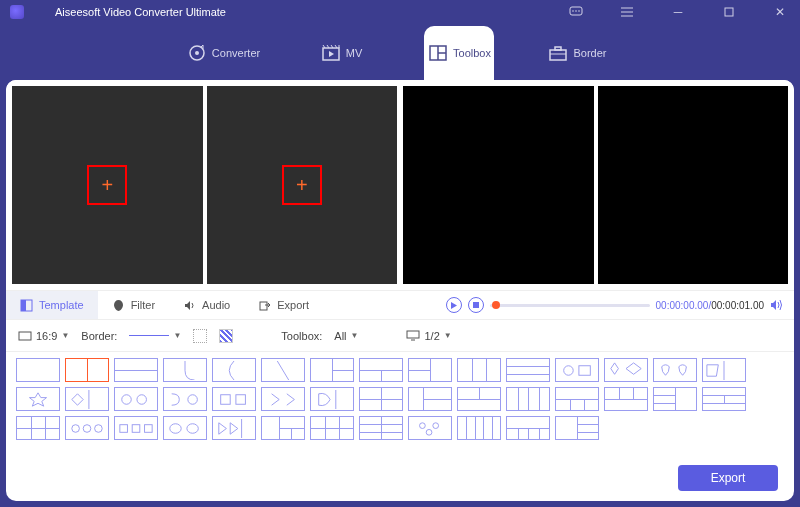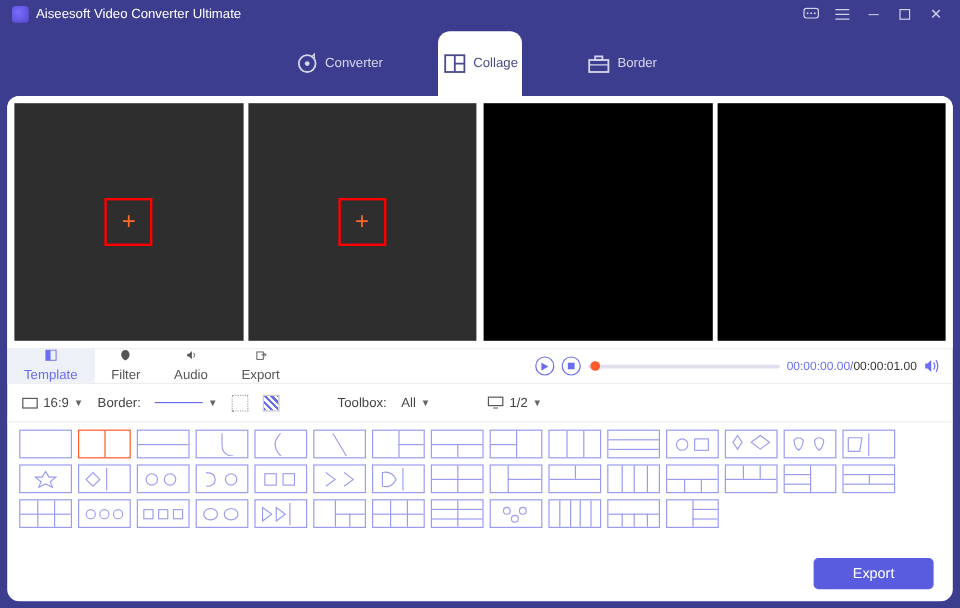--- a/index.html
+++ b/index.html
@@ -1,19 +1,19 @@
 <!DOCTYPE html>
 <html><head>
 <meta charset="utf-8">
 <style>
 * { margin: 0; padding: 0; box-sizing: border-box; font-family: -apple-system, "Segoe UI", Arial, sans-serif; }
 body { width: 800px; height: 507px; background: #3c3d8f; overflow: hidden; position: relative; }
 
 
-.titlebar { height: 24px; display: flex; align-items: center; padding: 0 10px; color: #fff; font-size: 11px; }
+.titlebar { height: 24px; display: flex; align-items: center; padding: 0 10px; color: #fff; font-size: 11px; gap: 25px; }
 .titlebar .spacer { flex: 1; }
 .titlebar .wbtn { width: 20px; height: 20px; margin-left: 6px; display: flex; align-items: center; justify-content: center; color: #d0d0e6; font-size: 12px; }
 .app-logo { width: 14px; height: 14px; margin-right: 6px; background: radial-gradient(circle at 40% 40%, #7a6cff, #5448c8); border-radius: 3px; }
 
 
 .topnav { height: 56px; display: flex; justify-content: center; gap: 48px; align-items: flex-end; }
 .nav-item { width: 70px; height: 54px; display: flex; flex-direction: row; align-items: center; justify-content: center; color: #d6d6ec; font-size: 11px; gap: 4px; border-radius: 10px 10px 0 0; }
 .nav-item.active { background: #fff; color: #4a4a8a; }
 .nav-icon { width: 22px; height: 20px; display: flex; align-items: center; justify-content: center; }
 
@@ -23,21 +23,21 @@
 
 .preview { height: 210px; display: flex; gap: 6px; padding: 6px; background: #fff; }
 .pv-left, .pv-right { flex: 1; display: flex; gap: 4px; }
 .slot-dark { flex: 1; background: #2e2e2e; display: flex; align-items: center; justify-content: center; }
 .slot-black { flex: 1; background: #000; }
 .add-box { width: 40px; height: 40px; border: 2px solid #f00; display: flex; align-items: center; justify-content: center; }
 .add-plus { color: #ff6a2b; font-size: 20px; font-weight: 300; }
 
 
 .midtabs { height: 30px; display: flex; align-items: center; border-top: 1px solid #eee; border-bottom: 1px solid #eee; position: relative; }
-.midtabs .tab { display: flex; align-items: center; gap: 6px; padding: 0 14px; height: 100%; font-size: 11px; color: #555; flex-direction: column; }
+.midtabs .tab { display: flex; align-items: center; gap: 6px; padding: 0 14px; height: 100%; font-size: 11px; color: #555; }
 .midtabs .tab.active { background: #eef0f7; color: #6a6def; }
 .midtabs .tab svg { width: 13px; height: 13px; }
 .player { position: absolute; left: 440px; right: 10px; top: 0; bottom: 0; display: flex; align-items: center; gap: 6px; font-size: 10px; color: #6a6def; }
 .player .btn { width: 16px; height: 16px; border: 1.5px solid #6a6def; border-radius: 50%; display: flex; align-items: center; justify-content: center; }
 .player .track { flex: 1; height: 3px; background: #e0e0ef; border-radius: 2px; position: relative; }
 .player .dot { position: absolute; left: 2px; top: -3px; width: 8px; height: 8px; background: #ff5a2b; border-radius: 50%; }
 .player .time { white-space: nowrap; }
 .player .time .dur { color: #333; }
 
 
@@ -96,29 +96,39 @@
   <div class="nav-item">
     <div class="nav-icon">
       <svg width="22" height="20" viewBox="0 0 22 20">
           <circle cx="11" cy="10" r="7" fill="none" stroke="#d6d6ec" stroke-width="1.5"></circle>
           <circle cx="11" cy="10" r="2" fill="#d6d6ec"></circle>
           <path d="M15 4 L17 2 L17 6" fill="none" stroke="#d6d6ec"></path>
         </svg>
     </div>
     <span>Converter</span>
   </div>
+  <div class="nav-item">
+    <div class="nav-icon">
+      <svg width="22" height="20" viewBox="0 0 22 20">
+          <rect x="3" y="5" width="16" height="12" fill="none" stroke="#d6d6ec" stroke-width="1.5"></rect>
+          <path d="M5 5 L3 2 M9 5 L7 2 M13 5 L11 2 M17 5 L15 2 M19 5 L19 2" stroke="#d6d6ec"></path>
+          <polygon points="9,8 9,14 14,11" fill="#d6d6ec"></polygon>
+        </svg>
+    </div>
+    <span>MV</span>
+  </div>
   <div class="nav-item active">
     <div class="nav-icon">
       <svg width="22" height="20" viewBox="0 0 22 20">
           <rect x="3" y="3" width="16" height="14" fill="none" stroke="#4a4a8a" stroke-width="1.5"></rect>
           <line x1="11" y1="3" x2="11" y2="17" stroke="#4a4a8a" stroke-width="1.5"></line>
           <line x1="11" y1="10" x2="19" y2="10" stroke="#4a4a8a" stroke-width="1.5"></line>
         </svg>
     </div>
-    <span>Collage</span>
+    <span>Toolbox</span>
   </div>
   <div class="nav-item">
     <div class="nav-icon">
       <svg width="22" height="20" viewBox="0 0 22 20">
           <rect x="3" y="7" width="16" height="10" fill="none" stroke="#d6d6ec" stroke-width="1.5"></rect>
           <rect x="8" y="4" width="6" height="3" fill="none" stroke="#d6d6ec" stroke-width="1.5"></rect>
           <line x1="3" y1="11" x2="19" y2="11" stroke="#d6d6ec"></line>
         </svg>
     </div>
     <span>Border</span>

